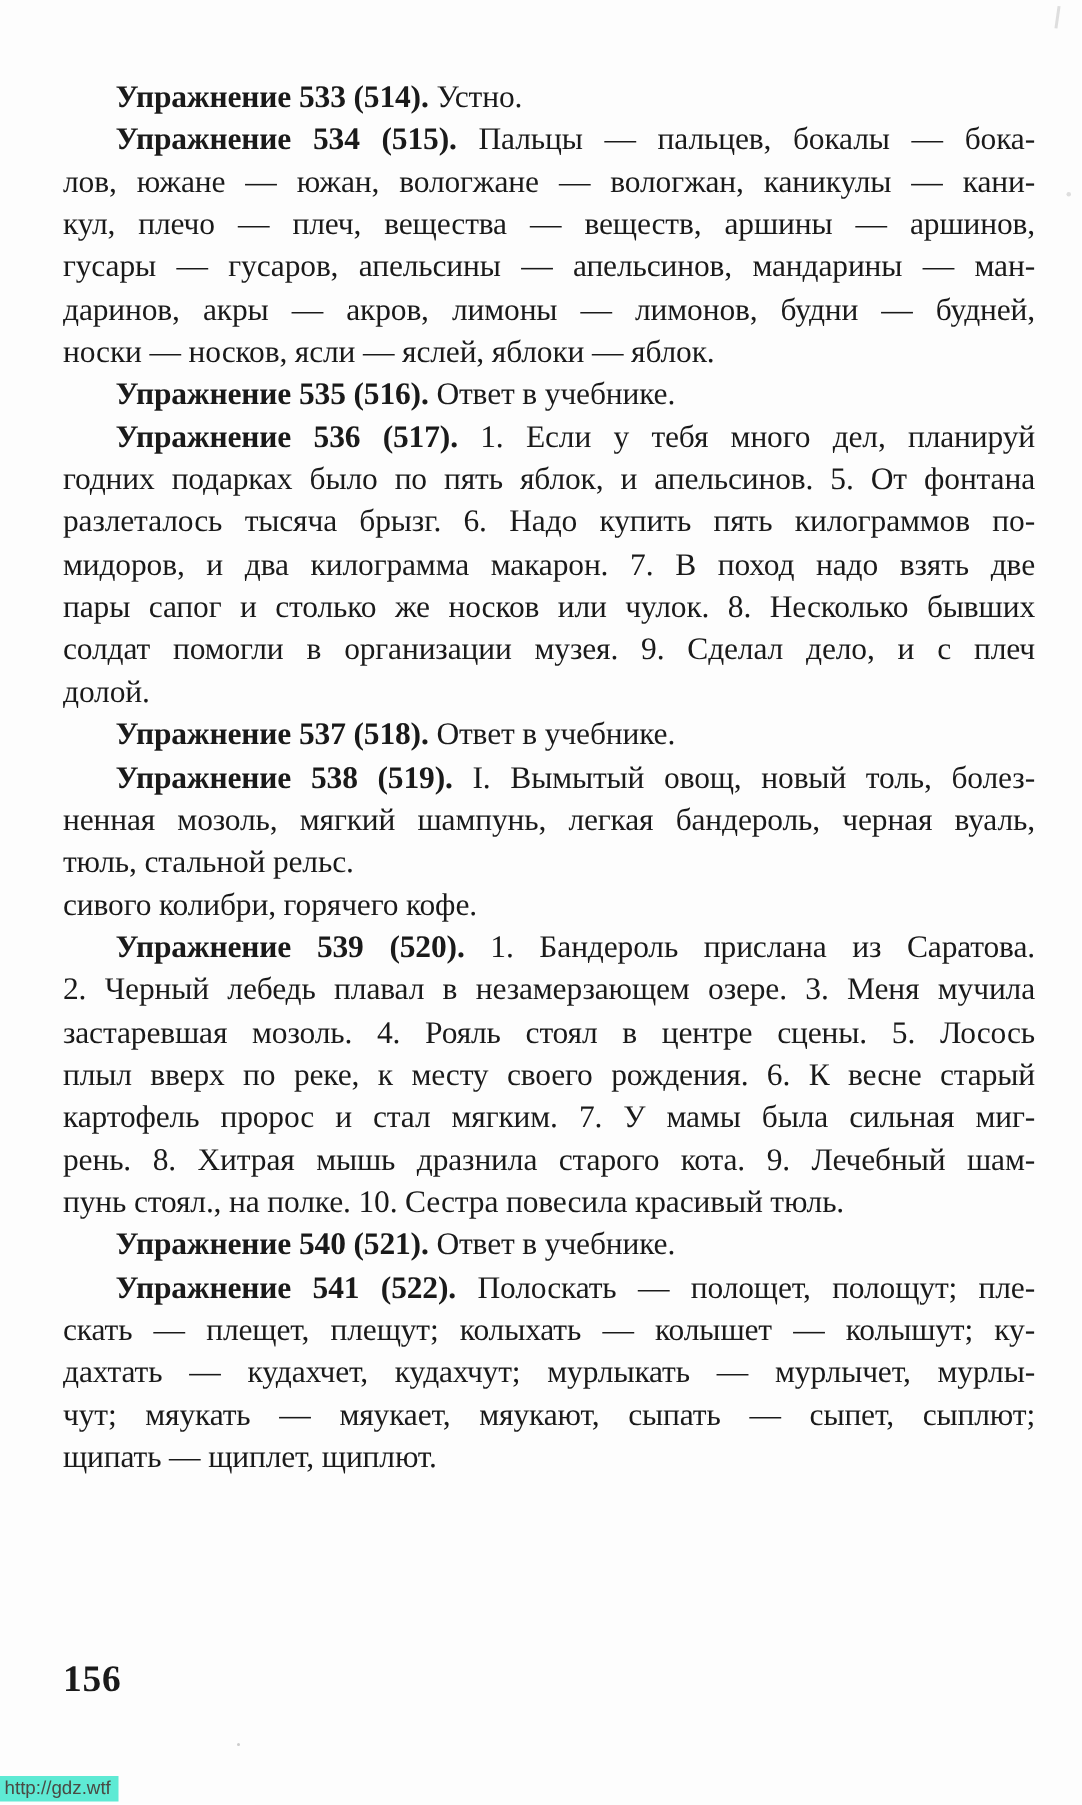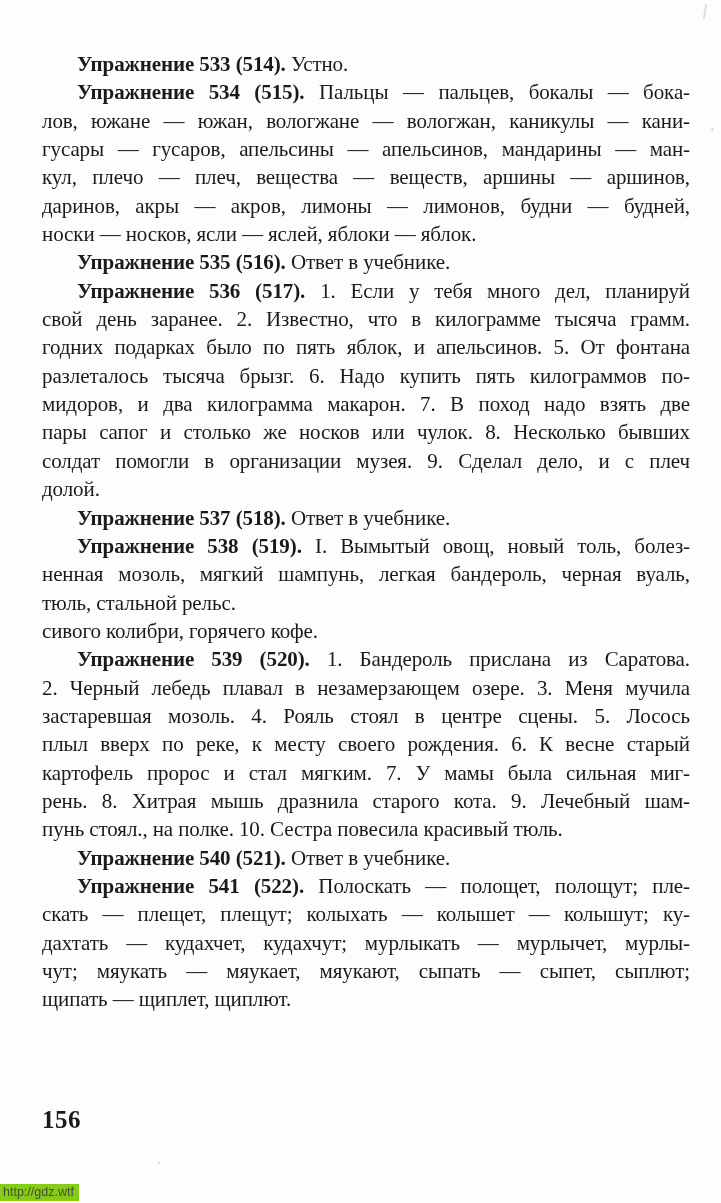--- a/index.html
+++ b/index.html
@@ -40,21 +40,21 @@
   .pagenum {
     position: absolute;
     left: 42px; top: 1106px;
     font-size: 25px;
     letter-spacing: 0.5px;
     font-weight: bold;
   }
   .watermark {
     position: absolute;
     left: 0; top: 1184px;
-    background: #84cc16;
+    background: #5eead4;
     color: #4a4a44;
     font-family: "Liberation Sans", "DejaVu Sans", sans-serif;
     font-size: 12.5px;
     line-height: 15px;
     padding: 1px 5px 1px 3px;
   }
   .speck { position: absolute; background: #dedede; }
   .speck.s1 { left: 704px; top: 4px; width: 2px; height: 15px; transform: rotate(8deg); }
   .speck.s2 { left: 711px; top: 128px; width: 3px; height: 3px; border-radius: 50%; }
   .speck.s3 { left: 158px; top: 1162px; width: 2px; height: 2px; border-radius: 50%; background: #cccccc; }
@@ -66,33 +66,32 @@
 
   <div class="textblock">
 
     <p class="para">
       <span class="line last"><span class="indent"></span><b class="hd">Упражнение 533 (514).</b> <span>Устно.</span></span>
     </p>
 
     <p class="para">
       <span class="line"><span class="indent"></span><b class="hd">Упражнение 534 (515).</b> <span>Пальцы — пальцев, бокалы — бока-</span></span>
       <span class="line">лов, южане — южан, вологжане — вологжан, каникулы — кани-</span>
+      <span class="line">кул, плечо — плеч, вещества — веществ, аршины — аршинов,</span>
       <span class="line">гусары — гусаров, апельсины — апельсинов, мандарины — ман-</span>
-      <span class="line">кул, плечо — плеч, вещества — веществ, аршины — аршинов,</span>
       <span class="line">даринов, акры — акров, лимоны — лимонов, будни — будней,</span>
       <span class="line last">носки — носков, ясли — яслей, яблоки — яблок.</span>
     </p>
 
     <p class="para">
       <span class="line last"><span class="indent"></span><b class="hd">Упражнение 535 (516).</b> <span>Ответ в учебнике.</span></span>
     </p>
 
     <p class="para">
       <span class="line"><span class="indent"></span><b class="hd">Упражнение 536 (517).</b> <span>1. Если у тебя много дел, планируй</span></span>
-      <span class="line">свой день заранее. 2. Известно, что в килограмме тысяча грамм.</span>
       <span class="line">годних подарках было по пять яблок, и апельсинов. 5. От фонтана</span>
       <span class="line">разлеталось тысяча брызг. 6. Надо купить пять килограммов по-</span>
       <span class="line">мидоров, и два килограмма макарон. 7. В поход надо взять две</span>
       <span class="line">пары сапог и столько же носков или чулок. 8. Несколько бывших</span>
       <span class="line">солдат помогли в организации музея. 9. Сделал дело, и с плеч</span>
       <span class="line last">долой.</span>
     </p>
 
     <p class="para">
       <span class="line last"><span class="indent"></span><b class="hd">Упражнение 537 (518).</b> <span>Ответ в учебнике.</span></span>

